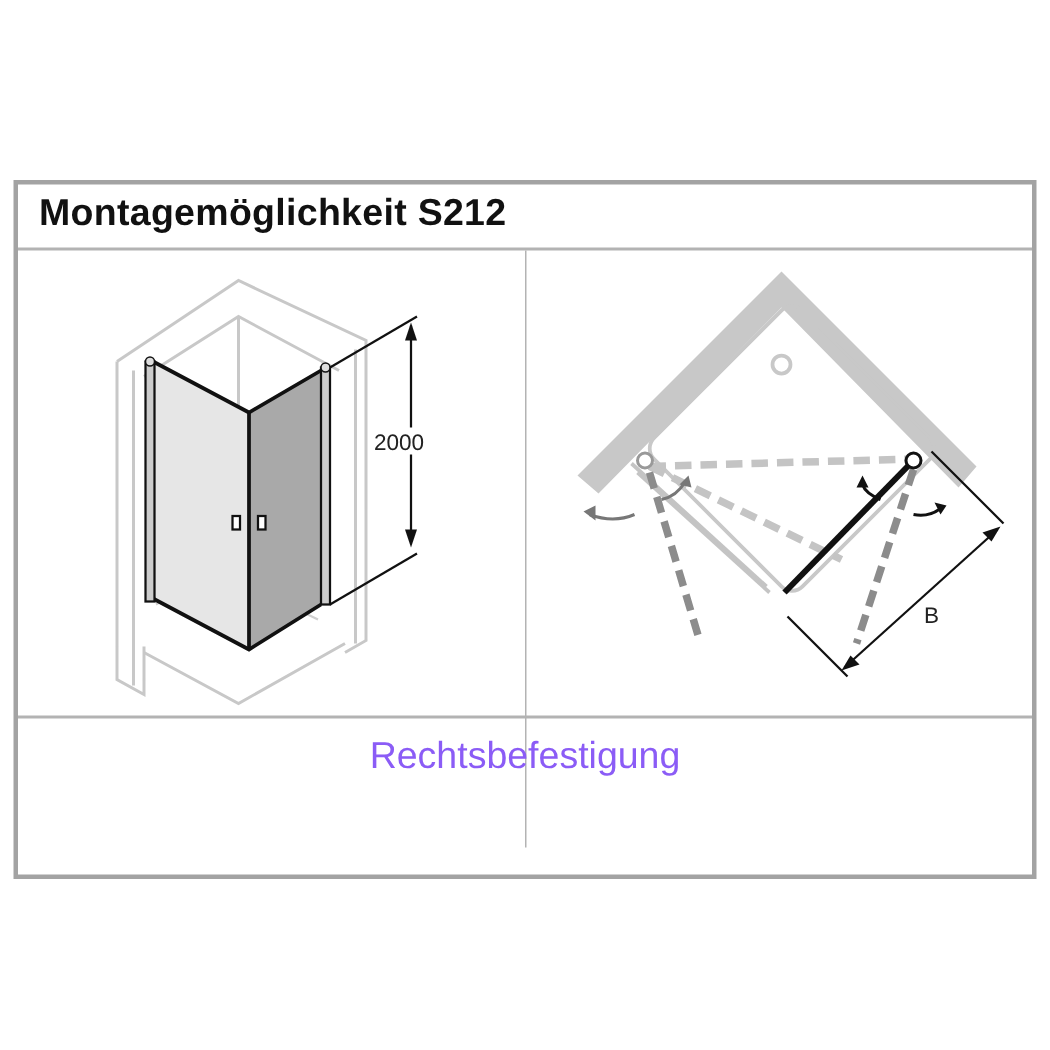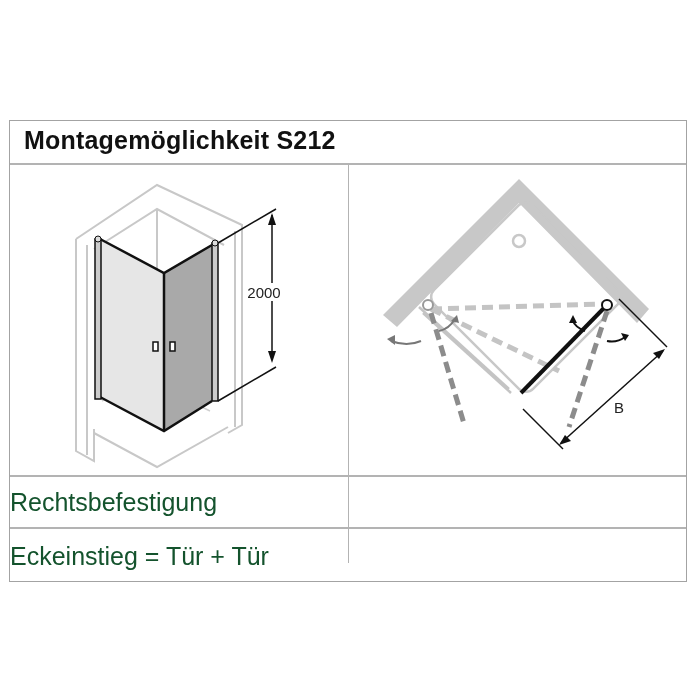--- a/index.html
+++ b/index.html
@@ -1,22 +1,22 @@
 <!DOCTYPE html>
 <html><head>
 <meta charset="utf-8">
 <style>
   html, body { margin:0; padding:0; background:#ffffff; }
   body { width:700px; height:700px; position:relative; overflow:hidden; font-family:"Liberation Sans", sans-serif; }
-  .frame { position:absolute; left:9px; top:120px; width:676px; height:460px; border:1px solid #a3a3a3; box-sizing:content-box; }
+  .frame { position:absolute; left:9px; top:120px; width:676px; height:460px; border:3px solid #a3a3a3; box-sizing:content-box; }
   .title-band { position:absolute; left:0; top:0; width:676px; height:42px; border-bottom:2px solid #b3b3b3; }
   .title { position:absolute; left:14px; top:5px; font-size:25px; font-weight:bold; color:#111; letter-spacing:0.2px; }
   .cell-left { position:absolute; left:0; top:44px; width:338px; height:398px; border-right:1px solid #b3b3b3; }
   .cell-right { position:absolute; left:339px; top:44px; width:337px; height:310px; }
-  .row { position:absolute; left:0; width:676px; font-size:25px; color:#14532d; }
+  .row { position:absolute; left:0; width:676px; text-align:center; font-size:25px; color:#8b5cf6; }
   .row1 { top:354px; height:51px; border-top:2px solid #b3b3b3; line-height:51px; }
   .row2 { top:406px; height:54px; border-top:2px solid #b3b3b3; line-height:54px; }
   svg { position:absolute; left:0; top:0; }
   .dim-label { font-family:"Liberation Sans", sans-serif; font-size:15px; fill:#222; }
 </style>
 </head>
 <body>
 
 <div class="frame">
   <div class="title-band">
@@ -120,14 +120,13 @@
         <line x1="174" y1="244" x2="214" y2="284"></line>
         <line x1="314" y1="186" x2="212" y2="278"></line>
       </g>
       <polygon points="316,184 304,188 310,194" fill="#111"></polygon>
       <polygon points="210,280 222,276 216,270" fill="#111"></polygon>
       <text x="270" y="248" text-anchor="middle" class="dim-label">B</text>
     </svg>
   </div>
 
   <div class="row row1">Rechtsbefestigung</div>
-  <div class="row row2">Eckeinstieg = Tür + Tür</div>
 </div>
 
 </body></html>

